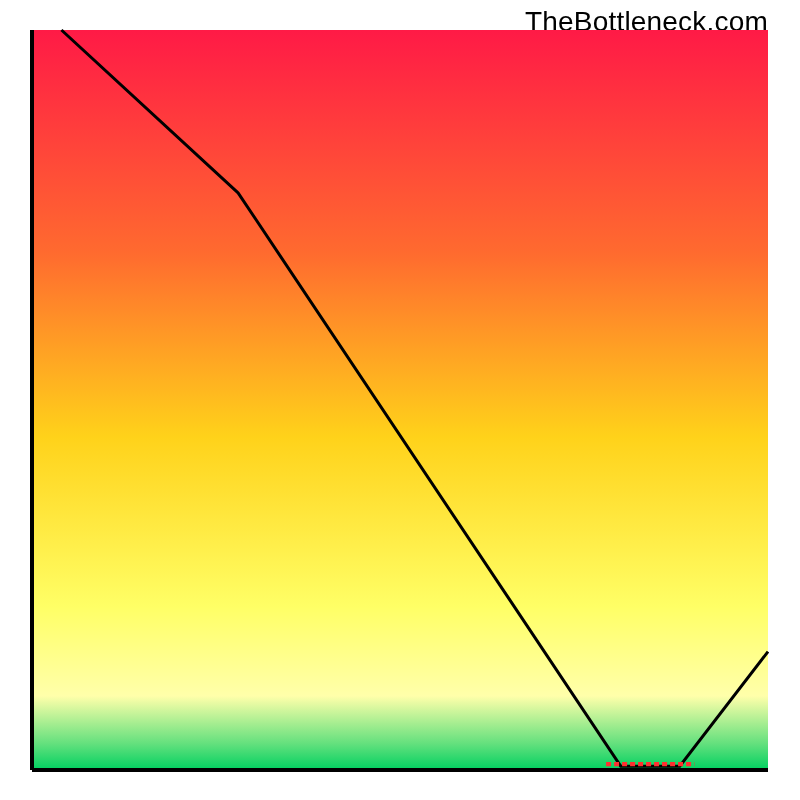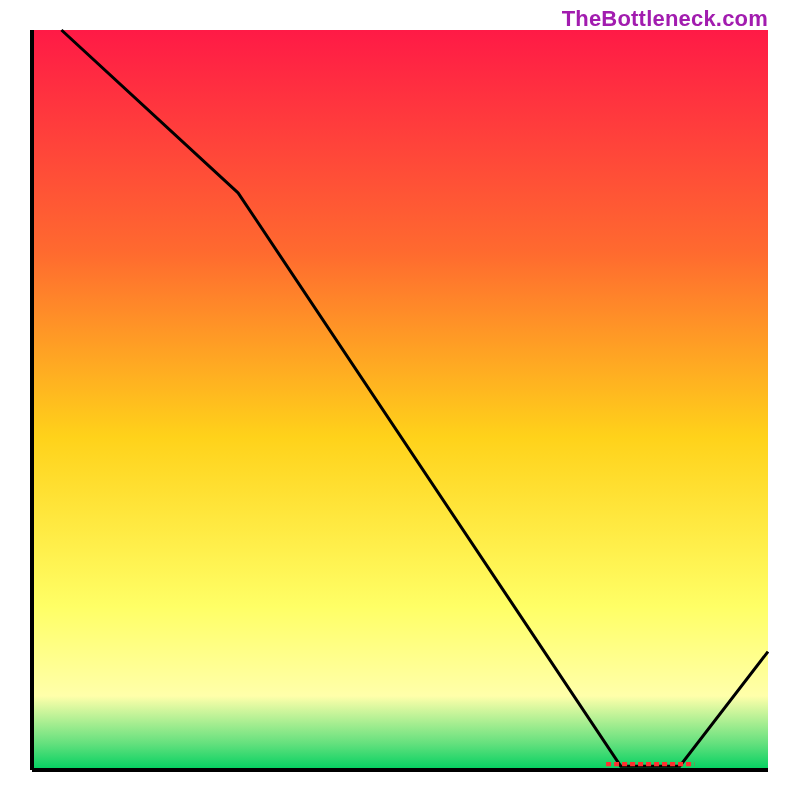--- a/index.html
+++ b/index.html
@@ -12,23 +12,23 @@
   }
   .stage {
     position: relative;
     width: 800px;
     height: 800px;
   }
   .watermark {
     position: absolute;
     top: 6px;
     right: 32px;
-    font-size: 22px;
-    color: #a21caf;
-    font-weight: 700;
+    font-size: 28px;
+    color: #000000;
+    font-weight: 400;
     letter-spacing: 0.2px;
     user-select: none;
   }
   svg.plot {
     position: absolute;
     left: 0;
     top: 0;
   }
 </style>
 </head>

